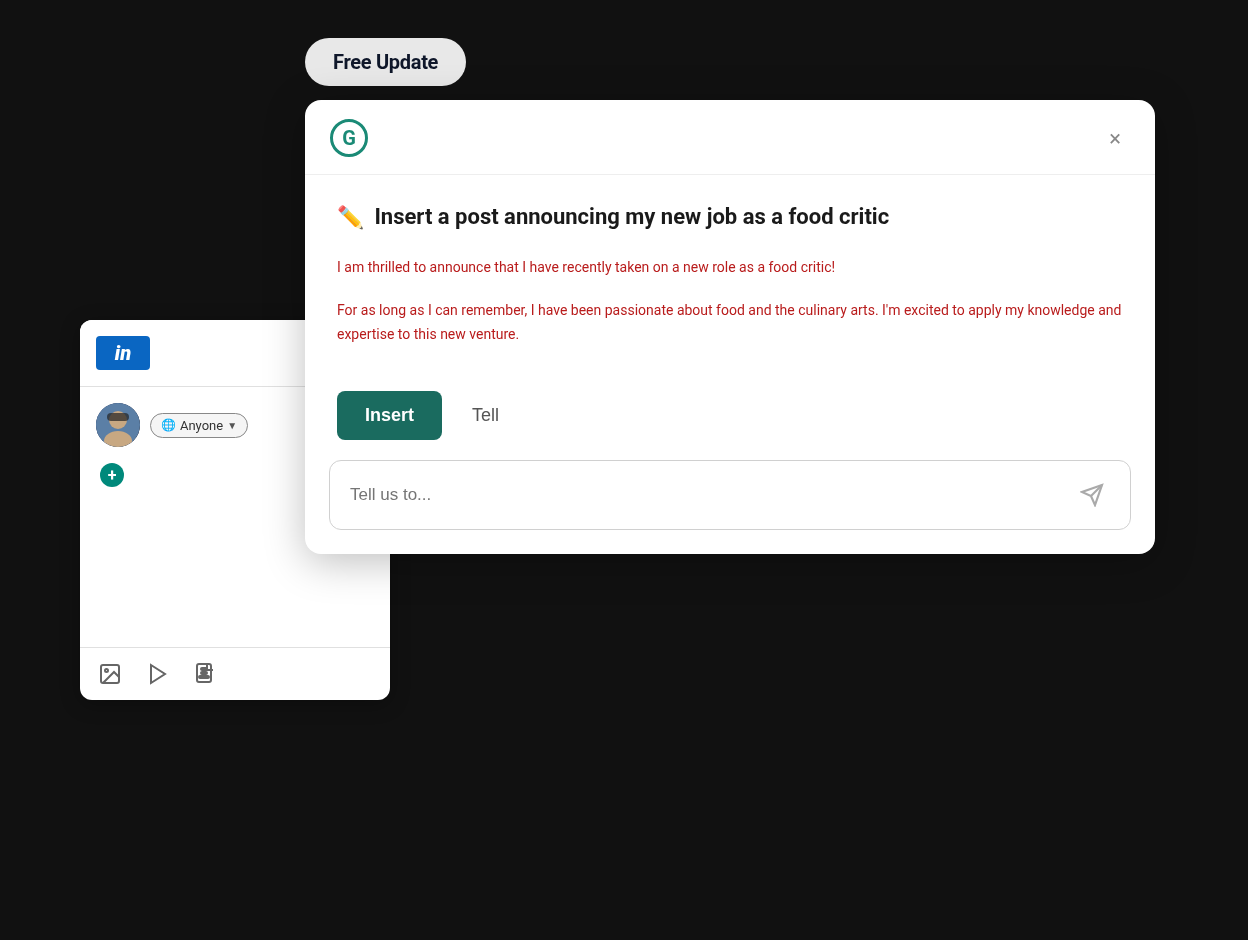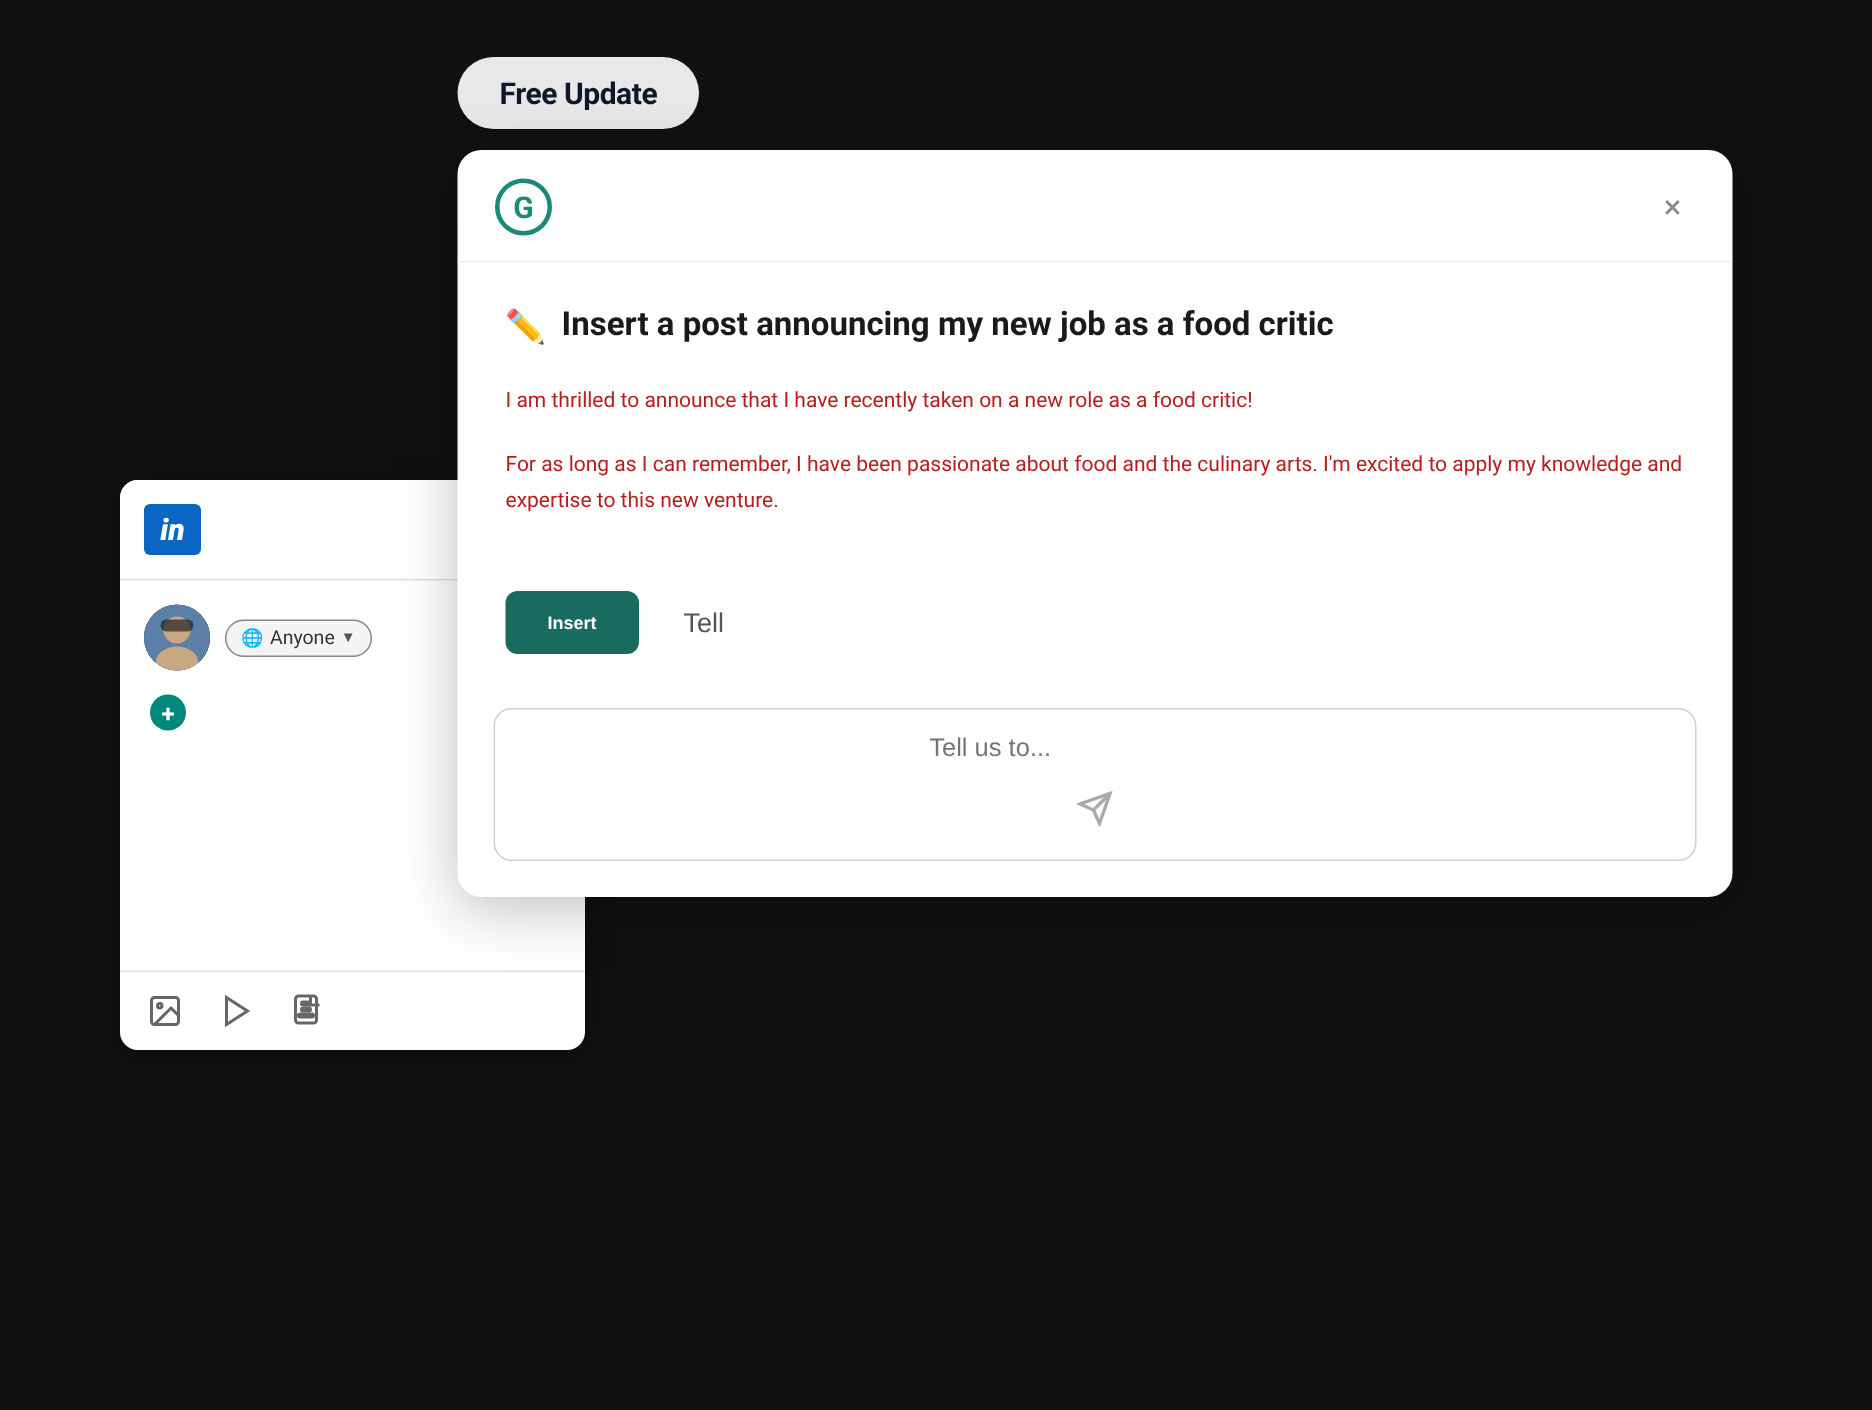--- a/index.html
+++ b/index.html
@@ -26,21 +26,21 @@
       overflow: hidden;
     }
 
     .linkedin-header {
       background: #fff;
       padding: 16px;
       border-bottom: 1px solid #e0e0e0;
     }
 
     .linkedin-logo {
-      width: 38px;
+      width: 54px;
       height: 34px;
       background: #0A66C2;
       border-radius: 4px;
       display: flex;
       align-items: center;
       justify-content: center;
       color: white;
       font-weight: 900;
       font-size: 20px;
       font-style: italic;
@@ -252,43 +252,42 @@
       gap: 20px;
       padding: 20px 32px 20px;
     }
 
     .insert-btn {
       background: #1a6b5f;
       color: #fff;
       border: none;
       border-radius: 8px;
       padding: 14px 28px;
-      font-size: 12px;
+      font-size: 18px;
       font-weight: 700;
       cursor: pointer;
     }
 
     .copy-btn {
       background: none;
       border: none;
       color: #555;
       font-size: 18px;
       cursor: pointer;
       padding: 14px 10px;
     }
 
     .input-area {
-      margin: 12px 24px 24px;
+      margin: 0 24px 24px;
       border: 1.5px solid #d0d0d0;
       border-radius: 12px;
       padding: 16px 20px;
       display: flex;
       align-items: center;
       gap: 12px;
-      flex-direction: column;
     }
 
     .input-field {
       flex: 1;
       border: none;
       outline: none;
       font-size: 17px;
       color: #888;
       background: transparent;
     }

